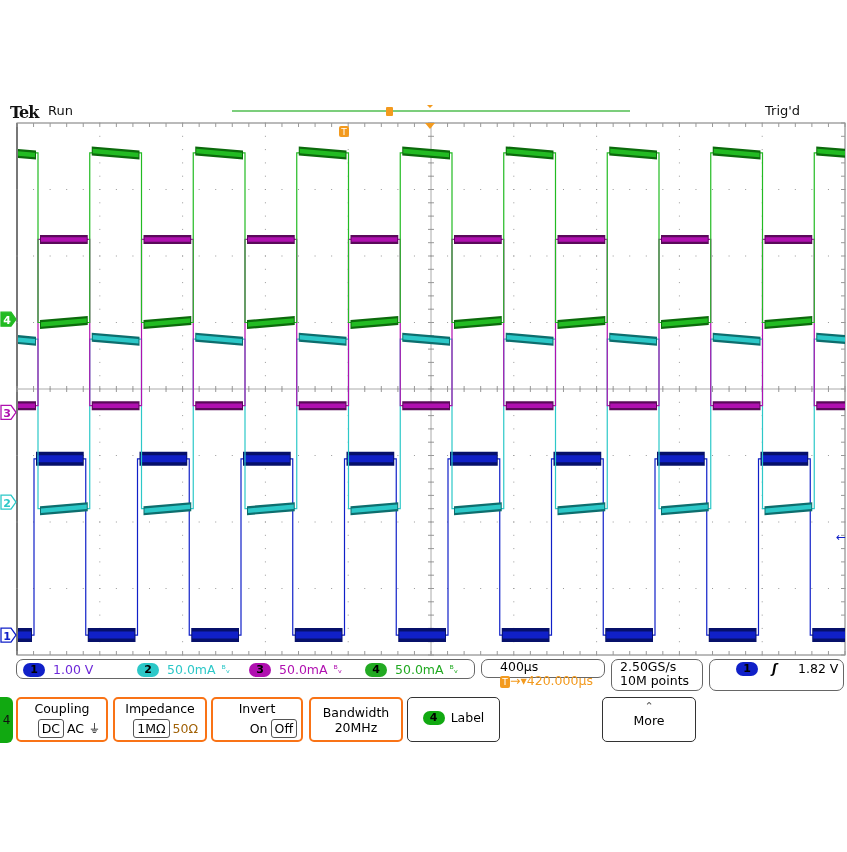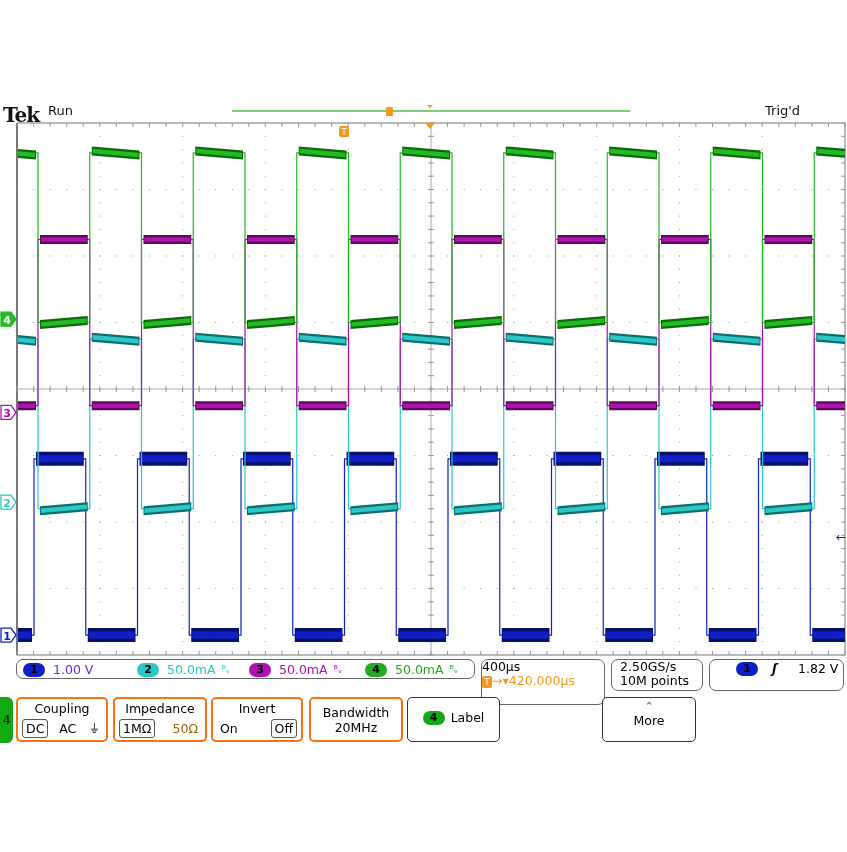--- a/index.html
+++ b/index.html
@@ -1,36 +1,36 @@
 <!DOCTYPE html>
 <html><head>
   <meta charset="utf-8">
   <style>
     html,body{margin:0;padding:0;background:#ffffff;}
     body{width:847px;height:852px;position:relative;overflow:hidden;font-family:"DejaVu Sans","Liberation Sans",sans-serif;}
     #scope{position:absolute;left:0;top:0;width:847px;height:852px;}
     .hdr{position:absolute;top:103px;font-size:13px;color:#111;}
-    #tek{left:3px;font-family:"DejaVu Serif",serif;font-weight:bold;font-size:20px;letter-spacing:-1px;}
+    #tek{left:10px;font-family:"DejaVu Serif",serif;font-weight:bold;font-size:16px;letter-spacing:-1px;}
     #run{left:48px;}
     #trigd{left:765px;}
     #plot{position:absolute;left:0;top:105px;}
     .readout{position:absolute;box-sizing:border-box;border:1.5px solid #666;border-radius:7px;background:#fff;font-size:12.5px;}
     #chbar{left:16px;top:659px;width:459px;height:20px;}
     .chitem{position:absolute;top:2px;display:flex;align-items:center;gap:8px;}
     .pill{display:inline-block;width:22px;height:14px;border-radius:7px;text-align:center;line-height:14px;font-size:11px;font-weight:bold;color:#000;}
     .bw{font-size:10px;margin-left:-2px;}
-    #hbox{left:481px;top:659px;width:124px;height:46px;padding-left:0;line-height:14px;}
+    #hbox{left:481px;top:659px;width:124px;height:19px;padding-left:18px;line-height:14px;}
     #sbox{left:611px;top:659px;width:92px;height:32px;padding-left:8px;line-height:14px;}
     #tbox{left:709px;top:659px;width:135px;height:32px;}
     .orange{color:#f39a1e;}
     .tpill{display:inline-block;background:#f39a1e;color:#fff;font-size:9px;width:10px;height:12px;text-align:center;line-height:12px;border-radius:2px;vertical-align:middle;}
     .menu{position:absolute;top:697px;height:45px;box-sizing:border-box;border:2px solid #f97316;border-radius:5px;background:#fff;text-align:center;font-size:12.5px;}
     .menu.thin{border:1.5px solid #333;}
     .mtitle{margin-top:2px;line-height:15px;}
-    .opts{display:flex;justify-content:space-between;align-items:center;margin-top:3px;padding:0 4px;}
+    .opts{display:flex;justify-content:flex-end;align-items:center;margin-top:3px;padding:0 4px;}
     .opt{padding:0 3px;line-height:17px;}
     .opt.sel{border:1.5px solid #555;border-radius:3px;}
     .opt.dim{color:#a16207;}
     #chtab{position:absolute;left:0;top:697px;width:13px;height:46px;background:#11a911;border-radius:0 6px 6px 0;color:#111;font-size:12px;line-height:46px;text-align:center;}
   </style>
 </head>
 <body>
 
 <div id="scope">
 

